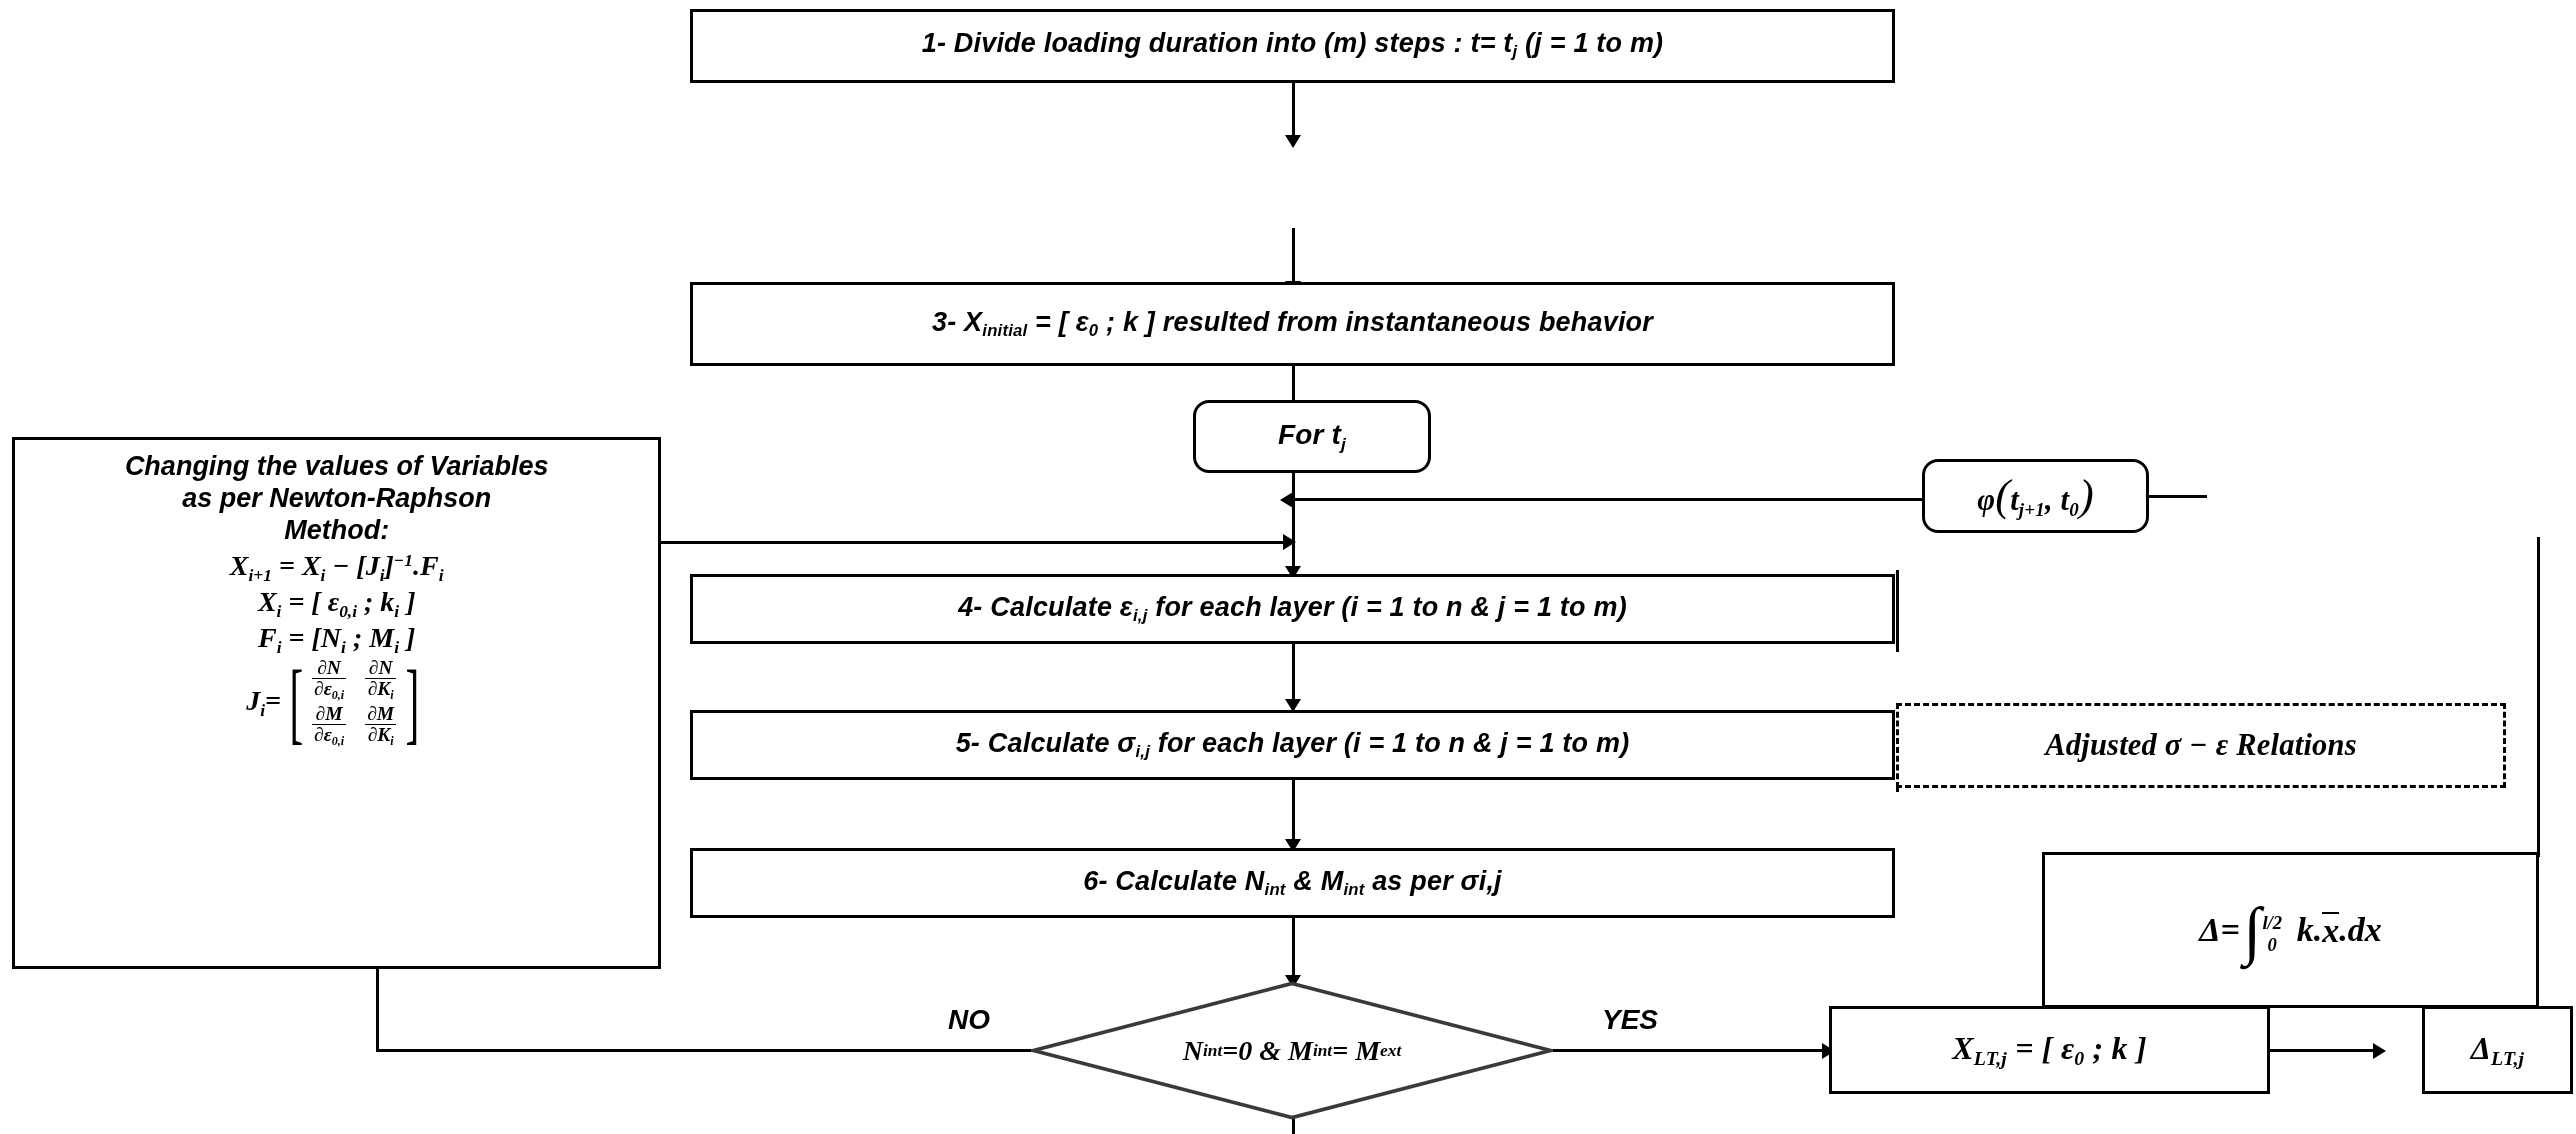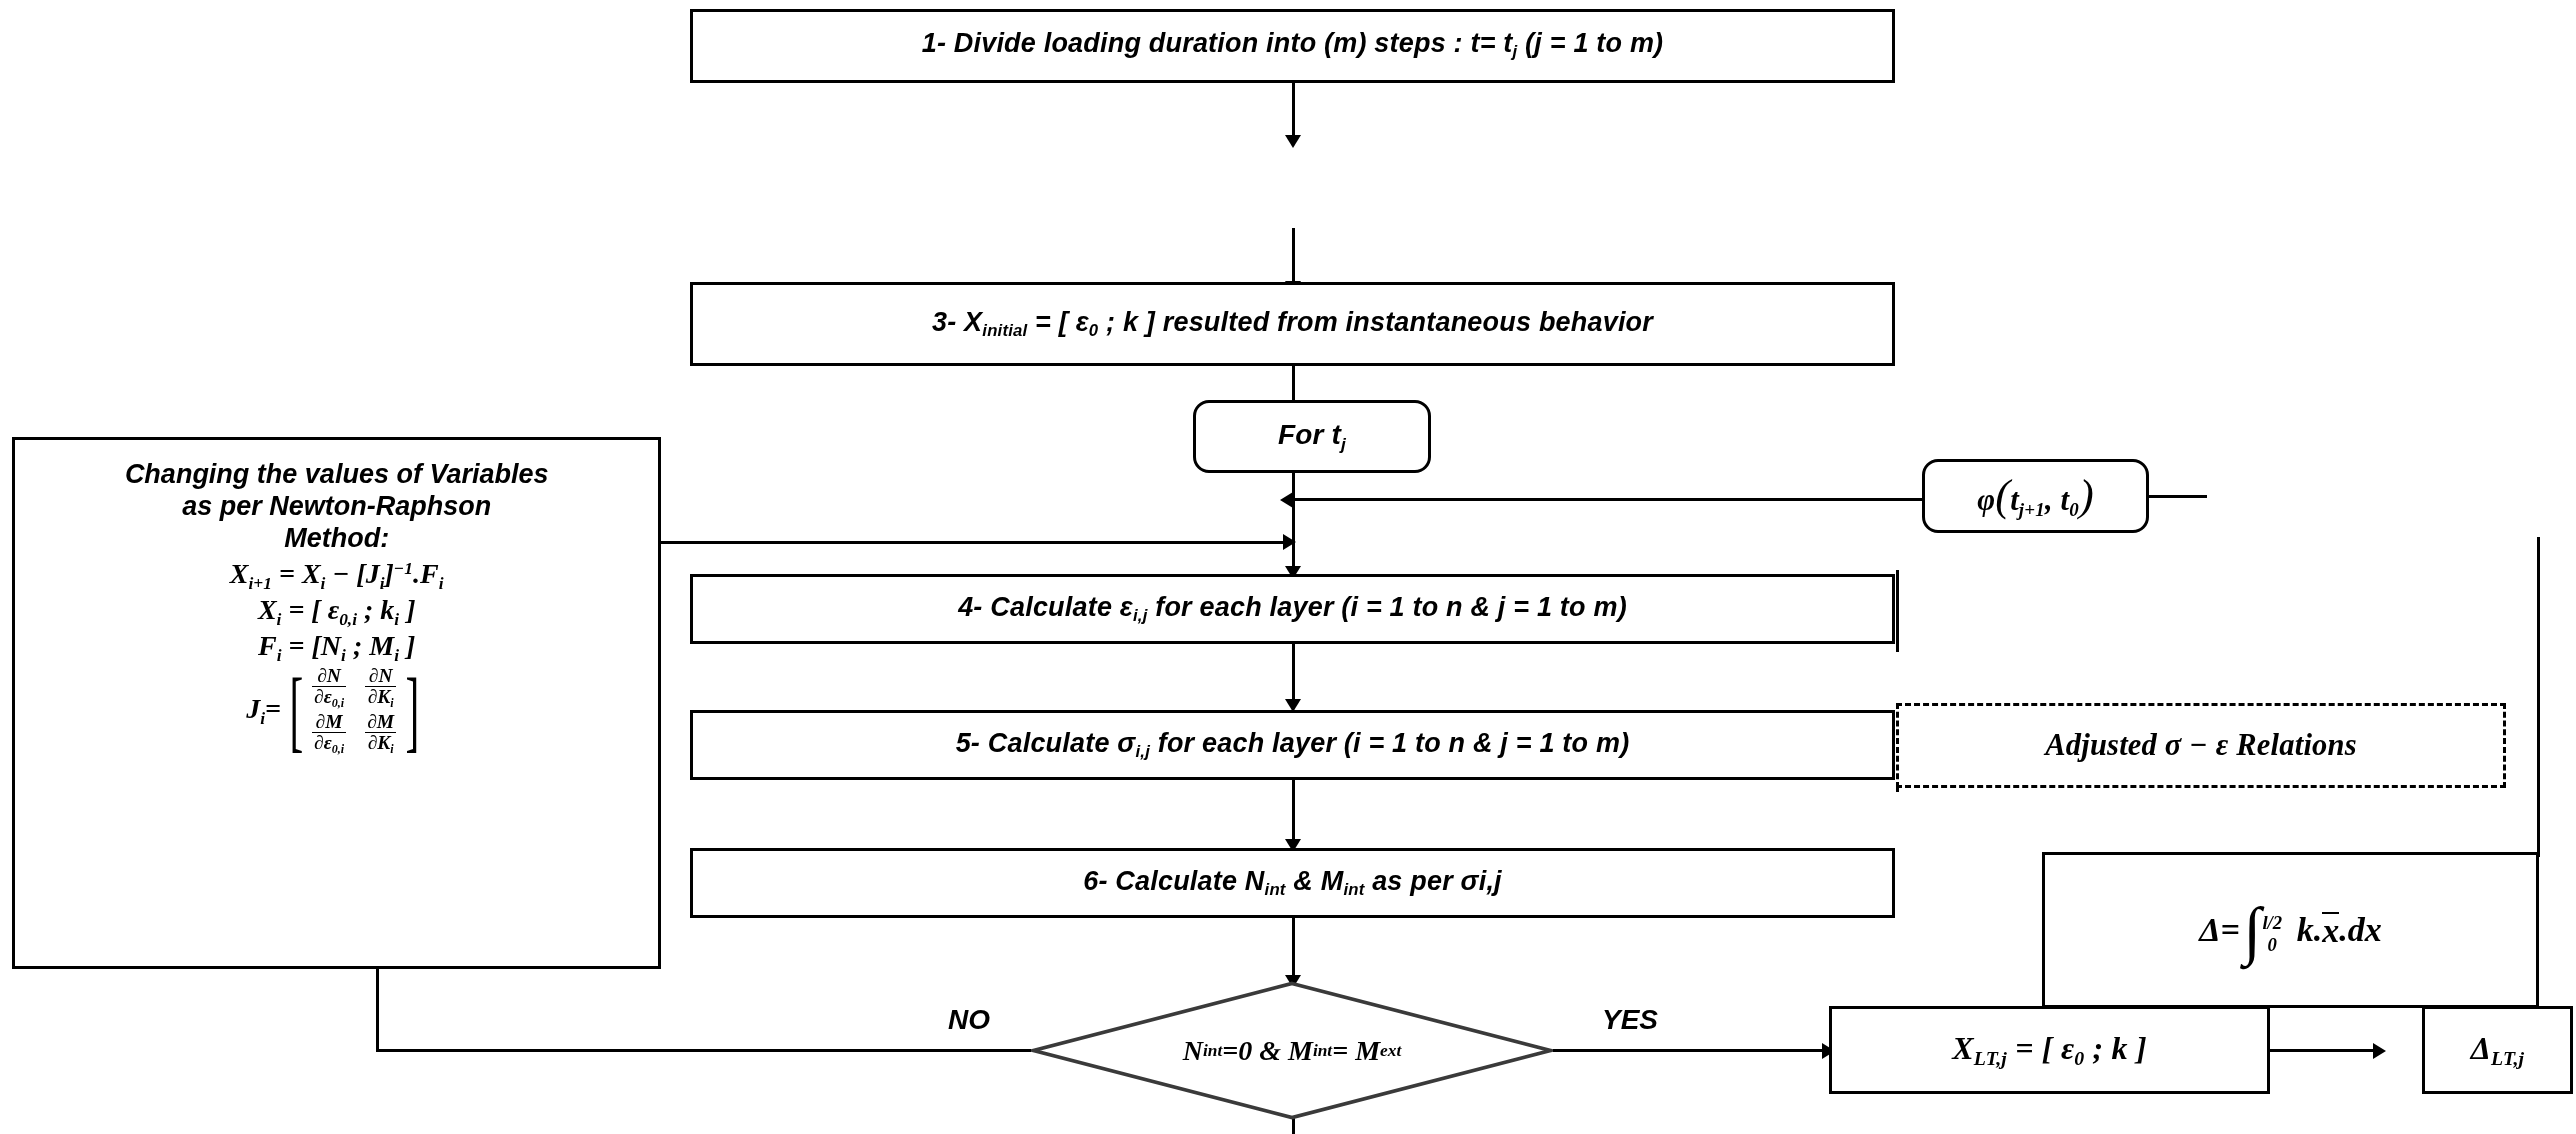--- a/index.html
+++ b/index.html
@@ -91,21 +91,20 @@
     align-items: center;
     justify-content: flex-start;
     padding-top: 11px;
   }
   .nr-title {
     font-size: 27px;
     font-style: italic;
     font-weight: bold;
     line-height: 1.18;
     text-align: center;
-    margin-top: 8px;
   }
   .nr-eq {
     font-family: "Liberation Serif", serif;
     font-size: 28px;
     font-style: italic;
     font-weight: bold;
     line-height: 1.16;
     text-align: center;
     white-space: nowrap;
   }

